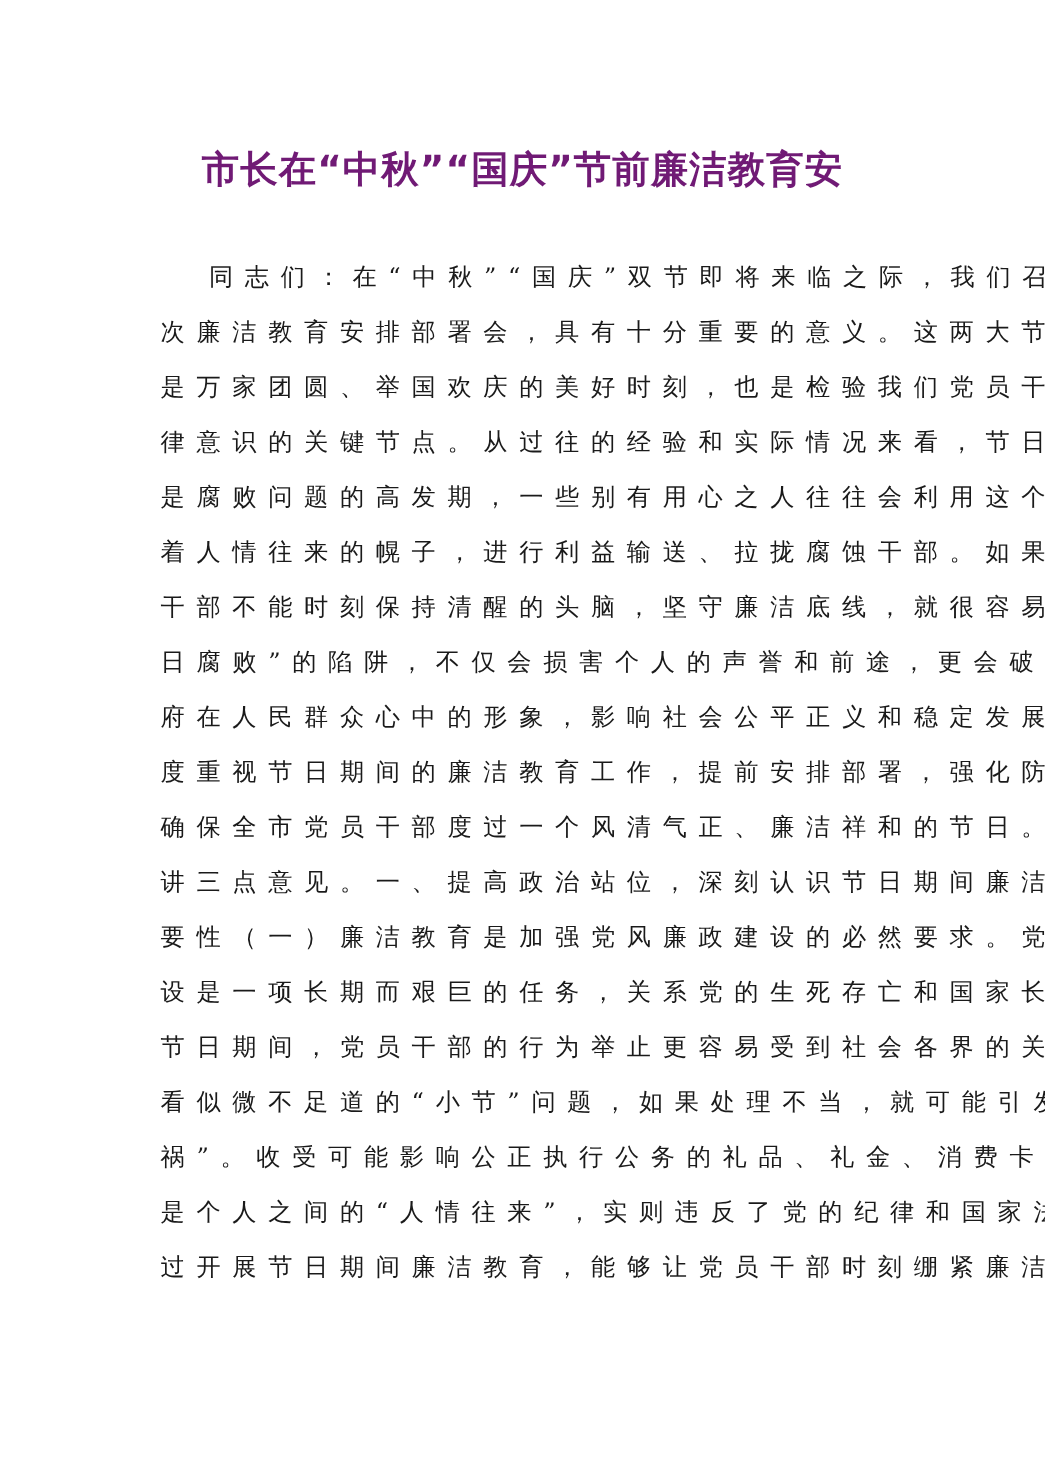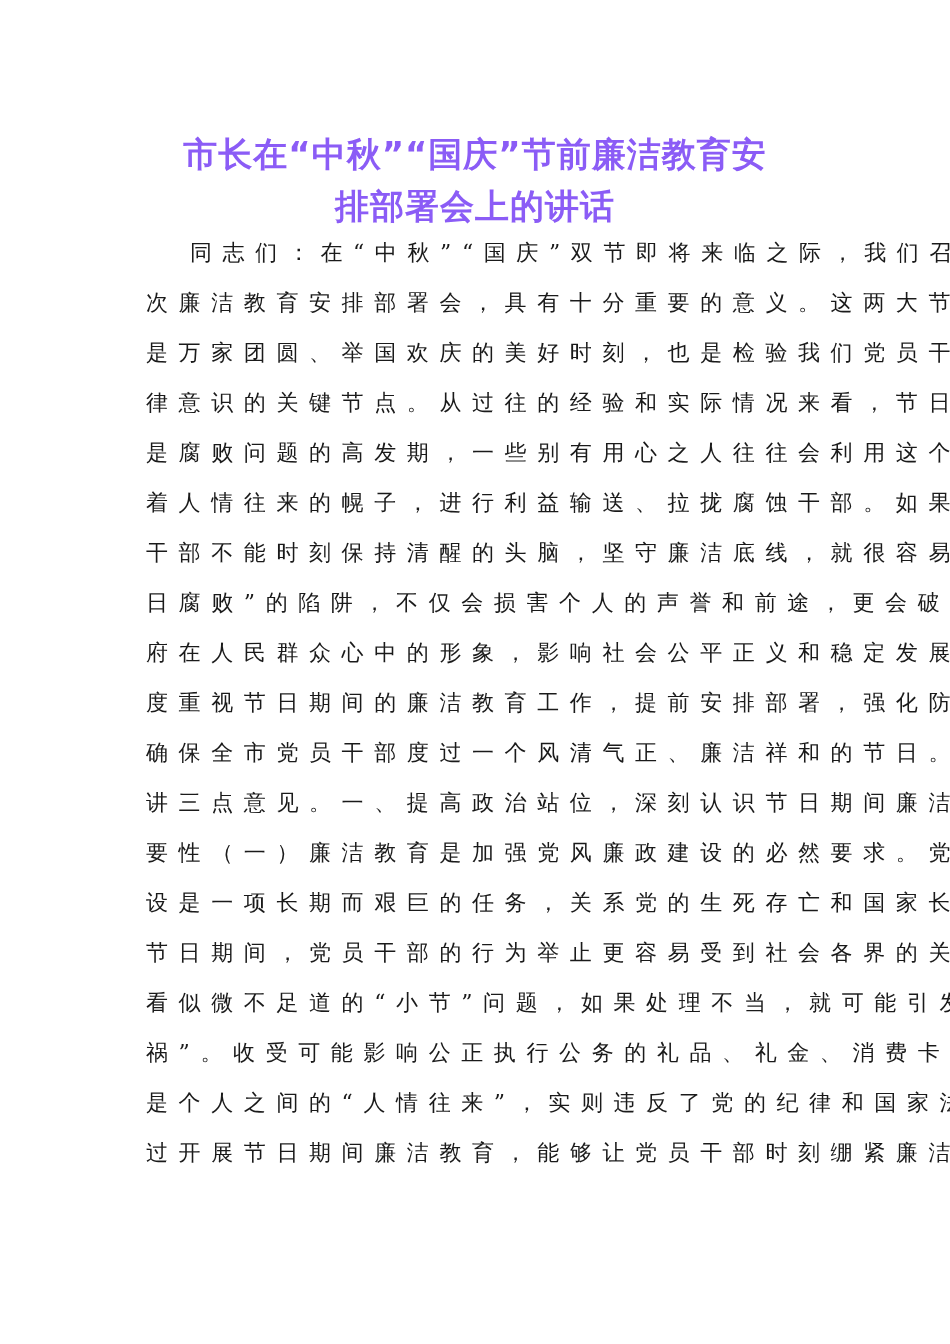--- a/index.html
+++ b/index.html
@@ -26,21 +26,21 @@
     .title {
       position: absolute;
       left: 120px;
       width: 710px;
       top: 128px;
       text-align: center;
       font-family: "DejaVu Sans", "Liberation Sans", sans-serif;
       font-weight: bold;
       font-size: 34px;
       line-height: 52px;
-      color: #8b5cf6;
+      color: #701a75;
       letter-spacing: 1px;
     }
     .title-line {
       display: block;
       white-space: nowrap;
     }
     .body-text {
       position: absolute;
       left: 146px;
       top: 228px;
@@ -59,21 +59,20 @@
     .line.indent {
       padding-left: 44px;
     }
   </style>
 </head>
 <body>
 
 <div class="page">
   <div class="title">
     <span class="title-line">市长在“中秋”“国庆”节前廉洁教育安</span>
-    <span class="title-line">排部署会上的讲话</span>
   </div>
 
   <div class="body-text">
     <span class="line indent">同志们：在“中秋”“国庆”双节即将来临之际，我们召开这</span>
     <span class="line">次廉洁教育安排部署会，具有十分重要的意义。这两大节日，不仅</span>
     <span class="line">是万家团圆、举国欢庆的美好时刻，也是检验我们党员干部廉洁自</span>
     <span class="line">律意识的关键节点。从过往的经验和实际情况来看，节日期间往往</span>
     <span class="line">是腐败问题的高发期，一些别有用心之人往往会利用这个时机，打</span>
     <span class="line">着人情往来的幌子，进行利益输送、拉拢腐蚀干部。如果我们党员</span>
     <span class="line">干部不能时刻保持清醒的头脑，坚守廉洁底线，就很容易陷入“节</span>

